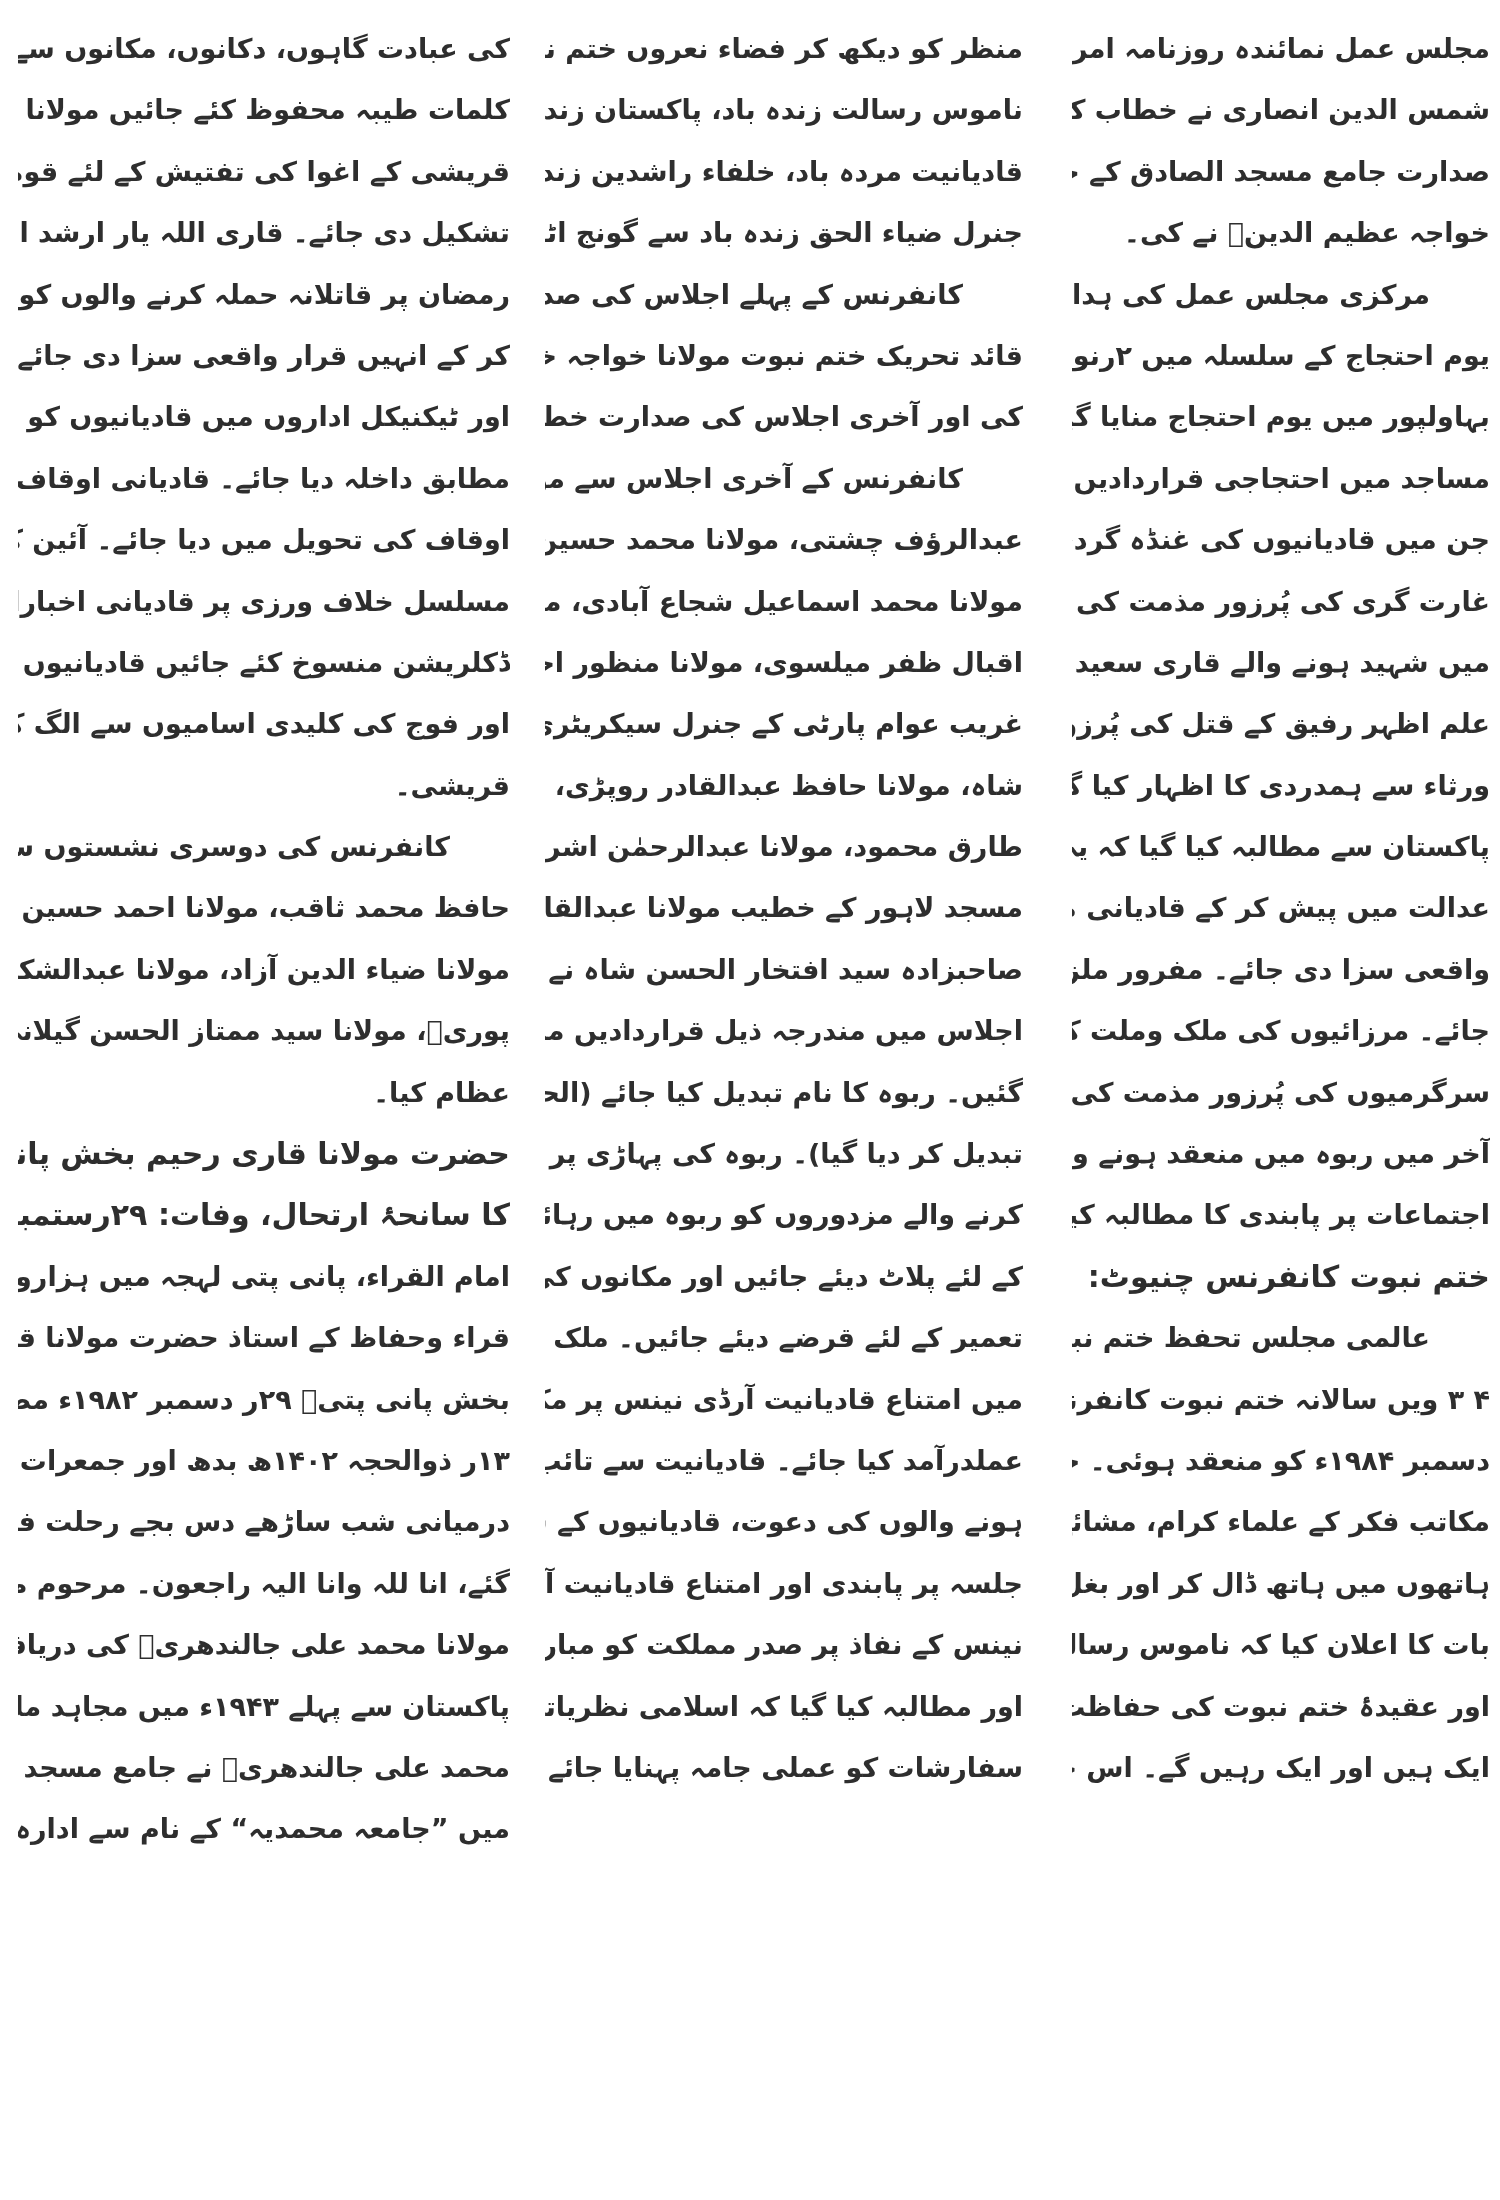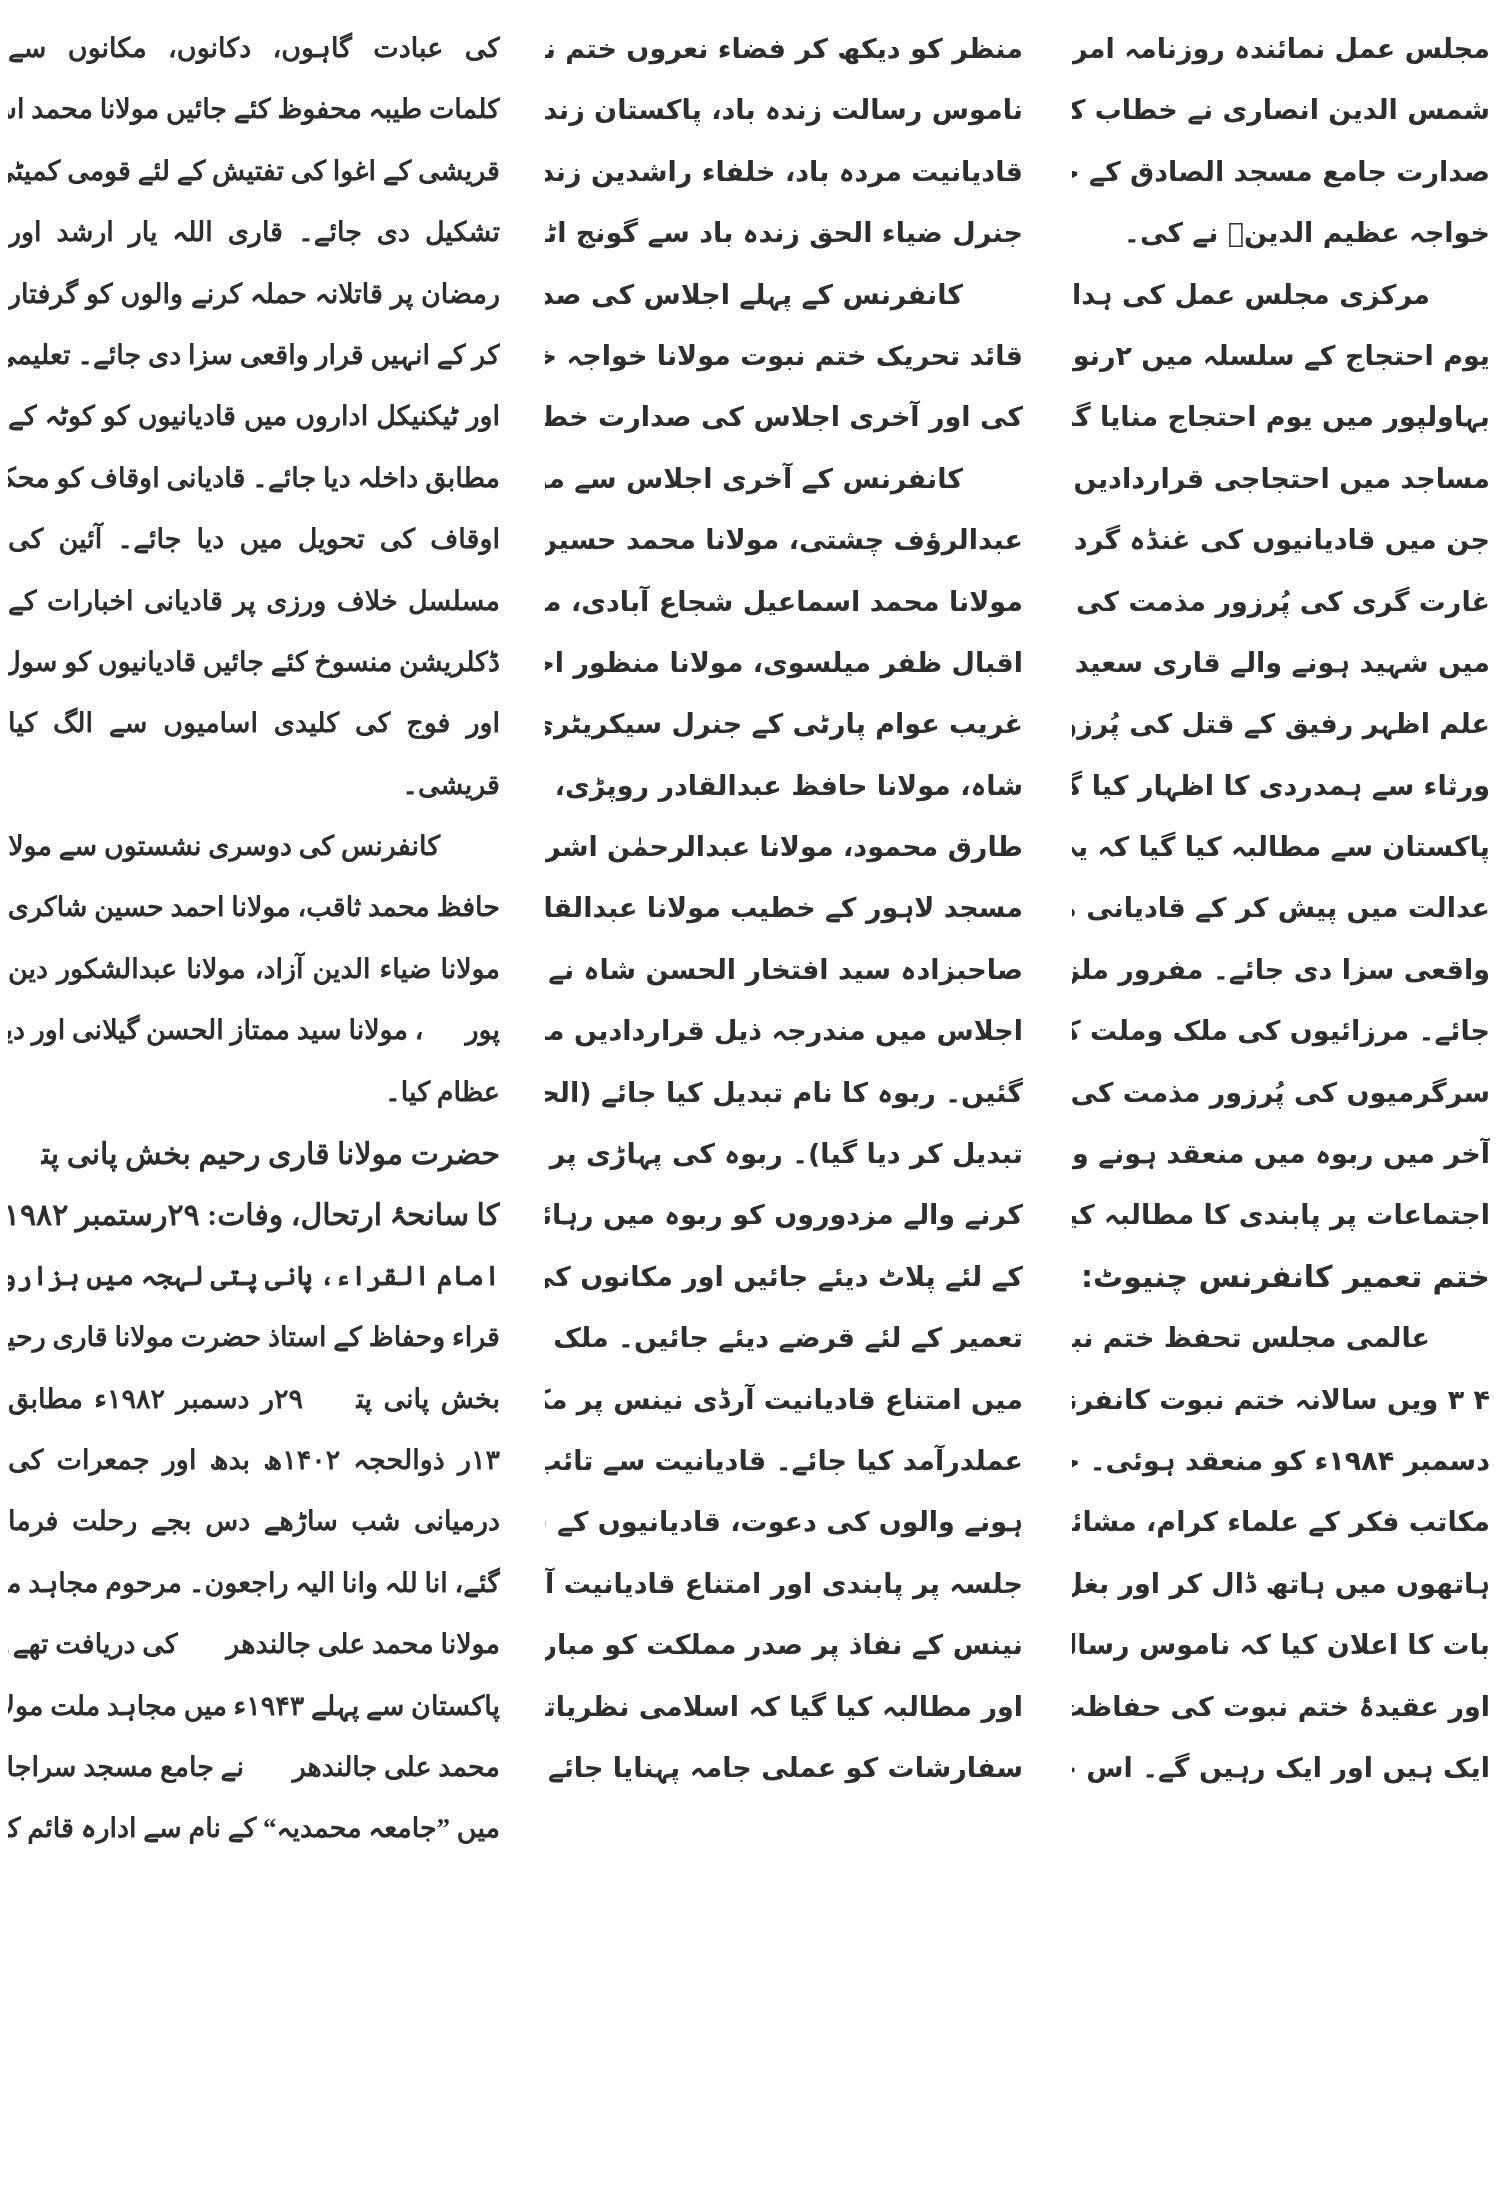--- a/index.html
+++ b/index.html
@@ -1,21 +1,21 @@
 <!DOCTYPE html>
 <html><head>
 <meta charset="utf-8">
 <style>
   html, body { margin:0; padding:0; background:#ffffff; }
   body { width:1500px; height:2200px; position:relative; overflow:hidden;
          font-family:"DejaVu Sans", sans-serif; color:#2e2e2e; }
   .col { position:absolute; top:18px; direction:rtl; text-align:justify; }
   .col-right { left:1072px; width:418px; }
   .col-mid   { left:545px;  width:478px; }
-  .col-left  { left:8px;   width:492px;font-family:Liberation Serif, serif; }
+  .col-left  { left:18px;   width:492px; }
   .line { height:61.4px; line-height:61.4px; font-size:27px; font-weight:bold;
           white-space:nowrap; overflow:hidden; text-align:justify; text-align-last:justify; }
   .line.last { text-align-last:right; }
   .line.indent { padding-right:60px; }
   .line.heading { font-size:30px; }
   .line.source { font-size:22px; text-align-last:center; }
 </style>
 </head>
 <body>
 
@@ -33,21 +33,21 @@
     <div class="line">میں شہید ہونے والے قاری سعید احمد، طالب</div>
     <div class="line">علم اظہر رفیق کے قتل کی پُرزور مذمت کی گئی،</div>
     <div class="line">ورثاء سے ہمدردی کا اظہار کیا گیا۔ نیز حکومت</div>
     <div class="line">پاکستان سے مطالبہ کیا گیا کہ یہ کیس مارشل لاء</div>
     <div class="line">عدالت میں پیش کر کے قادیانی مجرموں کو قرار</div>
     <div class="line">واقعی سزا دی جائے۔ مفرور ملزمان کو گرفتار کیا</div>
     <div class="line">جائے۔ مرزائیوں کی ملک وملت کے خلاف</div>
     <div class="line">سرگرمیوں کی پُرزور مذمت کی گئی۔ دسمبر کے</div>
     <div class="line">آخر میں ربوہ میں منعقد ہونے والے قادیانی</div>
     <div class="line last">اجتماعات پر پابندی کا مطالبہ کیا گیا۔</div>
-    <div class="line last heading">ختم تعمیر کانفرنس چنیوٹ:</div>
+    <div class="line last heading">ختم نبوت کانفرنس چنیوٹ:</div>
     <div class="line indent">عالمی مجلس تحفظ ختم نبوت کے زیر اہتمام</div>
     <div class="line">۴ ۳ ویں سالانہ ختم نبوت کانفرنس ۲۷ تا ۲۹ر</div>
     <div class="line">دسمبر ۱۹۸۴ء کو منعقد ہوئی۔ جس میں تمام</div>
     <div class="line">مکاتب فکر کے علماء کرام، مشائخ عظام نے</div>
     <div class="line">ہاتھوں میں ہاتھ ڈال کر اور بغل گیر ہو کر اس</div>
     <div class="line">بات کا اعلان کیا کہ ناموس رسالت کے تحفظ</div>
     <div class="line">اور عقیدۂ ختم نبوت کی حفاظت کے لئے ہم</div>
     <div class="line">ایک ہیں اور ایک رہیں گے۔ اس خوبصورت</div>
   </div>
 <div class="col col-mid" id="col-middle">

